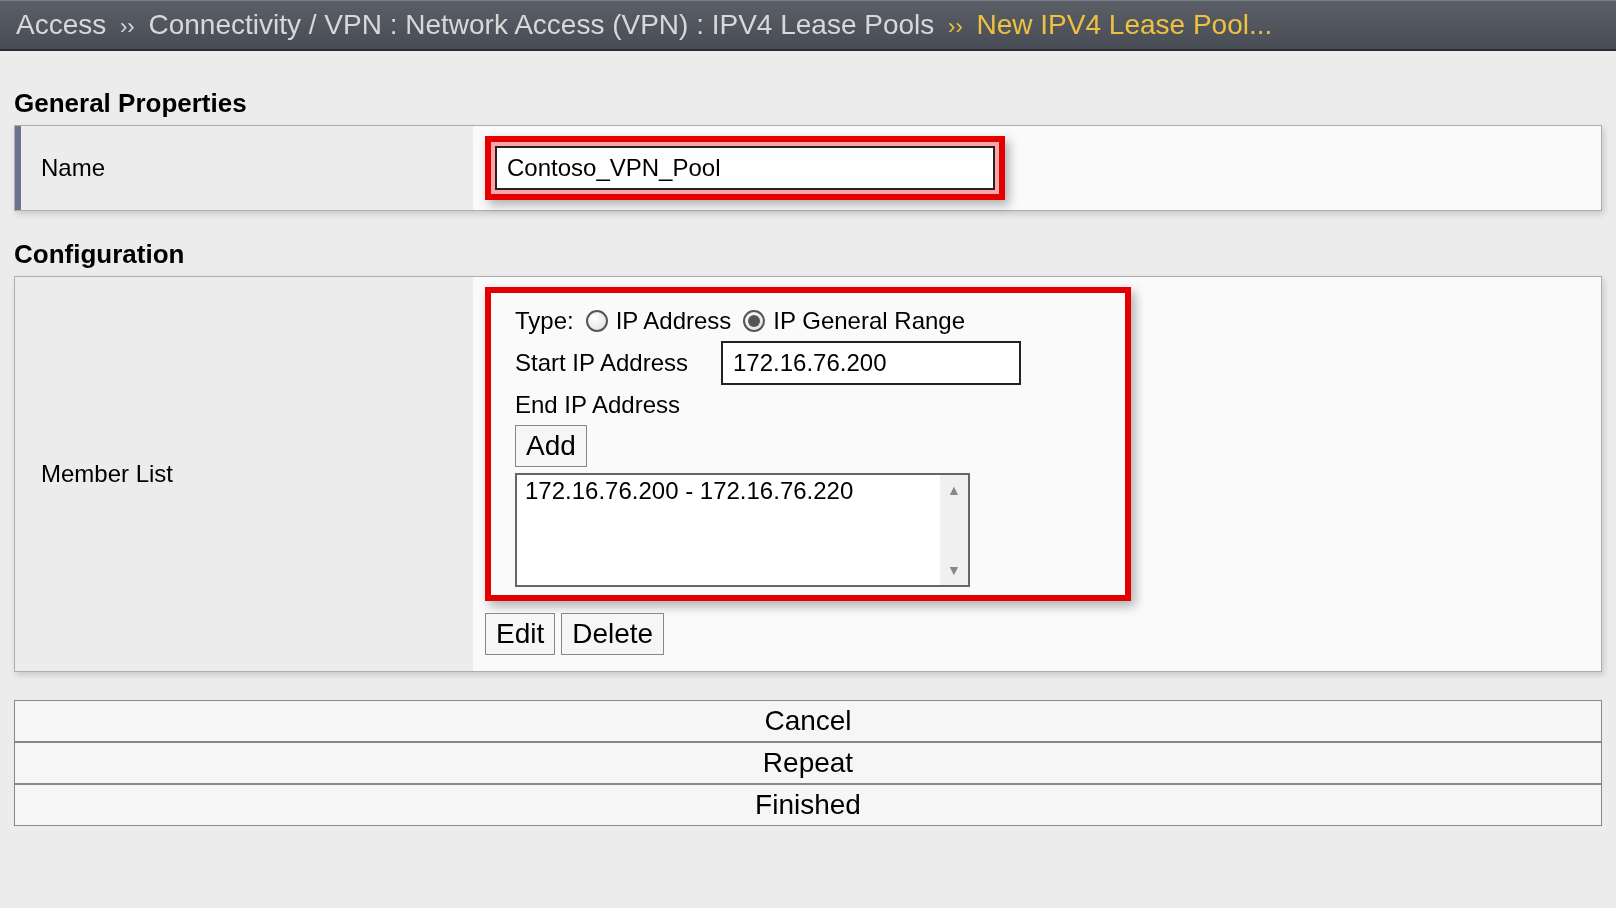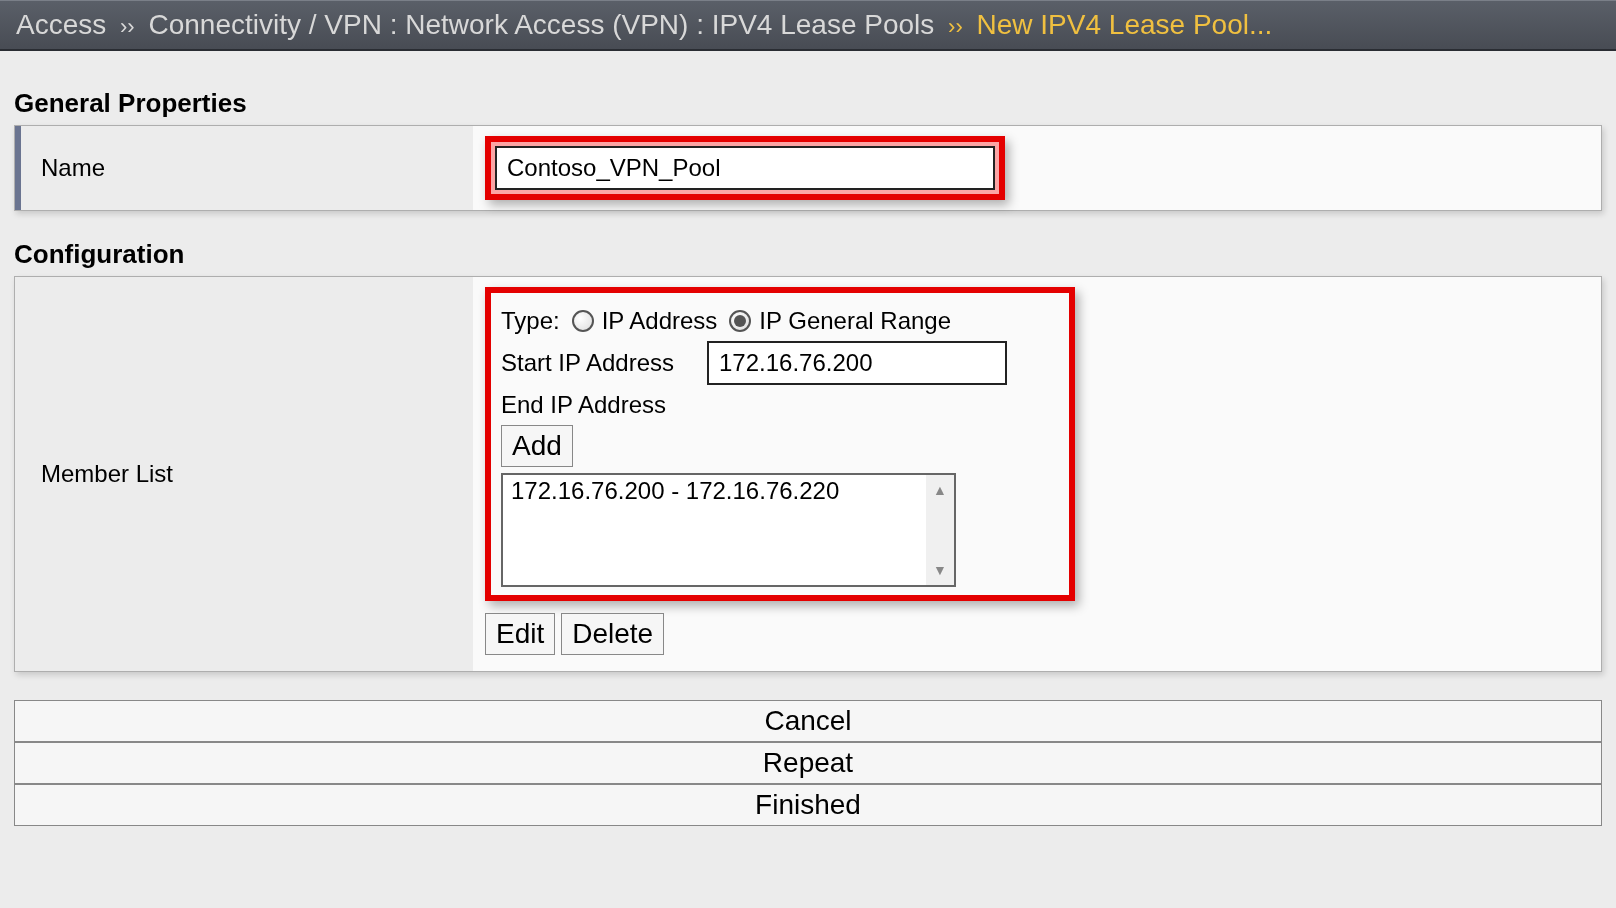--- a/index.html
+++ b/index.html
@@ -73,24 +73,24 @@
       position: relative;
     }
     .highlight-box {
       border: 6px solid #e40000;
       background: #fca5a5;
       padding: 4px;
       display: inline-block;
       box-shadow: 4px 5px 10px rgba(0,0,0,0.3);
     }
     .highlight-box.config-hl {
-      padding: 8px 10px 8px 10px;
+      padding: 8px 10px 8px 24px;
       background: transparent;
       display: block;
-      width: 590px;
+      width: 646px;
     }
     input[type="text"].text-input {
       border: 2px solid #222;
       font-size: 24px;
       padding: 4px 10px;
       background: #fff;
       font-family: Arial, Helvetica, sans-serif;
     }
     .name-input { width: 500px; height: 44px; }
     .ip-input { width: 500px; height: 44px; border: 2px solid #444; }

